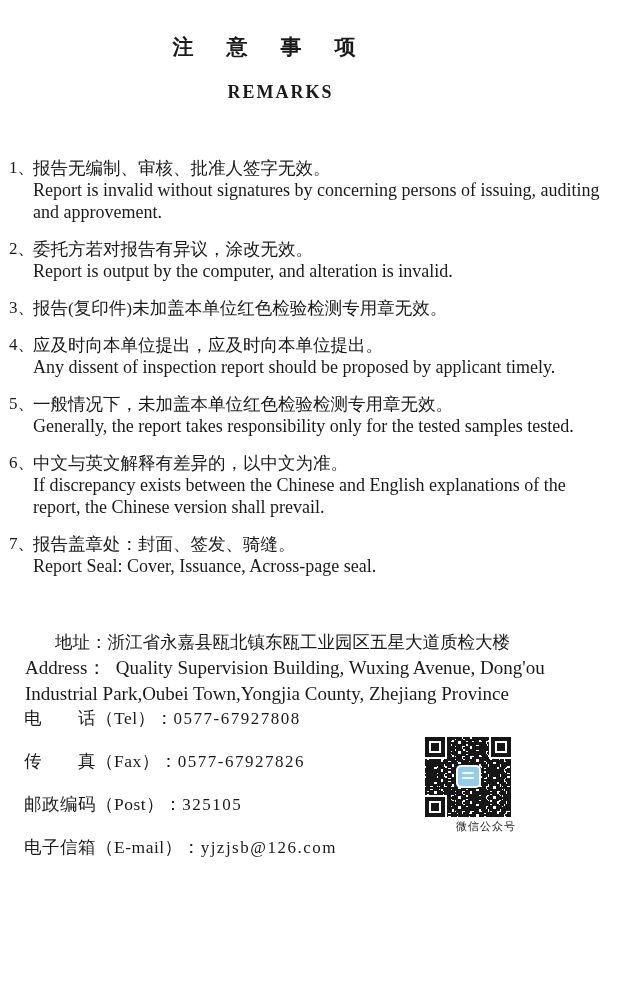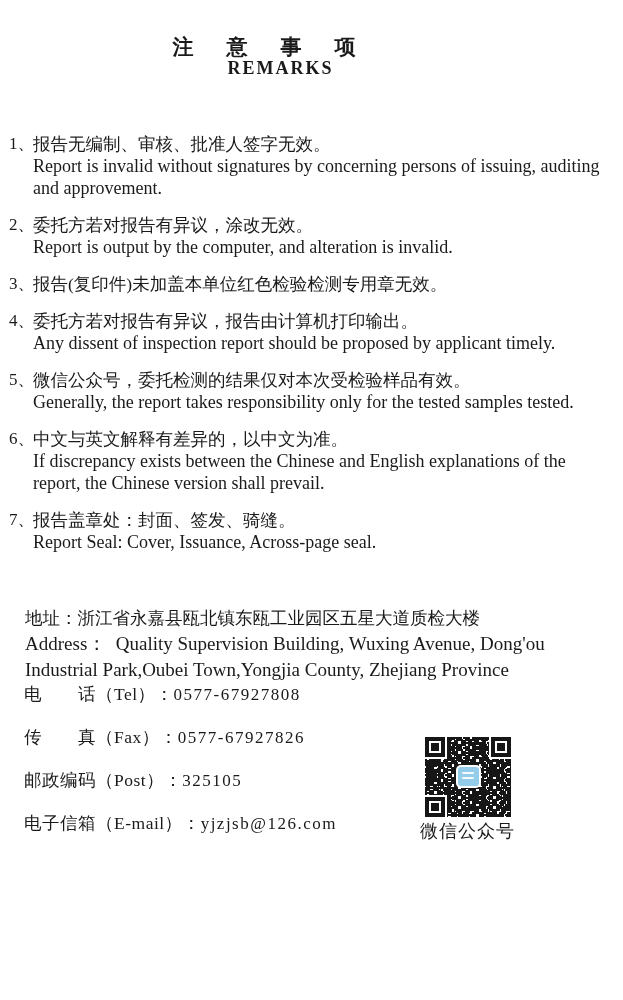--- a/index.html
+++ b/index.html
@@ -11,38 +11,38 @@
   }
   .page { position: relative; width: 623px; height: 1000px; overflow: hidden; background: #fff; border-radius: 17px; }
 
   
   .titles { padding-top: 36px; padding-right: 62px; text-align: center; }
   .title-cn {
     font-size: 21px; font-weight: bold; line-height: 22px;
     letter-spacing: 33px; white-space: nowrap;
   }
   .title-en {
-    font-size: 18px; font-weight: bold;
+    margin-top: 24px; font-size: 18px; font-weight: bold;
     line-height: 20px; letter-spacing: 2px;
   }
 
   
   .notes { margin-top: 55px; }
   .note {
     position: relative; box-sizing: border-box;
     width: 603px; padding-left: 33px; margin-bottom: 15px;
     line-height: 22px;
   }
   .note .num { position: absolute; left: 9px; top: 0; font-size: 17px; }
   .note .cn { font-size: 17.5px; line-height: 22px; font-family: Liberation Serif, serif; }
   .note .en { font-size: 18px; line-height: 22px; }
 
   
   .address { margin-top: 52px; margin-left: 25px; width: 556px; line-height: 26px; }
-  .addr-cn { font-size: 17.5px; }
+  .addr-cn { font-size: 17.5px; margin-left: 30px; }
   .addr-en { font-size: 19px; white-space: pre-wrap; }
 
   
   .contacts { margin-left: 24px; }
   .contact { line-height: 22px; margin-bottom: 20px; font-size: 17.5px; white-space: nowrap; }
   .contact .c-label { letter-spacing: 0.5px; }
   .contact .c-value { font-size: 17px; letter-spacing: 1.5px; }
 
   
   .qr {
@@ -64,21 +64,21 @@
   .qr-logo {
     position: absolute; left: 33px; top: 30px; width: 21px; height: 19px;
     background: #93cde9; border-radius: 3px; box-shadow: 0 0 0 2px #fff;
   }
   .qr-logo::after {
     content: ""; position: absolute; left: 4px; top: 5px; width: 12px; height: 2px;
     background: #fff; box-shadow: 0 5px 0 #fff; border-radius: 1px; opacity: .9;
   }
   .qr-caption {
     position: absolute; left: 420px; top: 819px; width: 96px;
-    text-align: left; font-size: 18px; letter-spacing: 1px; font-family: Liberation Serif, serif;
+    text-align: right; font-size: 11px; letter-spacing: 1px; font-family: Liberation Serif, serif;
   }
 </style>
 </head>
 <body>
 
 <div class="page">
 
   <div class="titles">
     <div class="title-cn">注意事项</div>
     <div class="title-en">REMARKS</div>
@@ -94,26 +94,26 @@
       <span class="num">2、</span>
       <div class="cn">委托方若对报告有异议，涂改无效。</div>
       <div class="en">Report is output by the computer, and alteration is invalid.</div>
     </div>
     <div class="note">
       <span class="num">3、</span>
       <div class="cn">报告(复印件)未加盖本单位红色检验检测专用章无效。</div>
     </div>
     <div class="note">
       <span class="num">4、</span>
-      <div class="cn">委托方若对报告有异议，报告由计算机打印输出。</div>
+      <div class="cn">应及时向本单位提出，应及时向本单位提出。</div>
       <div class="en">Any dissent of inspection report should be proposed by applicant timely.</div>
     </div>
     <div class="note">
       <span class="num">5、</span>
-      <div class="cn">微信公众号，委托检测的结果仅对本次受检验样品有效。</div>
+      <div class="cn">一般情况下，未加盖本单位红色检验检测专用章无效。</div>
       <div class="en">Generally, the report takes responsibility only for the tested samples tested.</div>
     </div>
     <div class="note">
       <span class="num">6、</span>
       <div class="cn">中文与英文解释有差异的，以中文为准。</div>
       <div class="en">If discrepancy exists between the Chinese and English explanations of the report, the Chinese version shall prevail.</div>
     </div>
     <div class="note">
       <span class="num">7、</span>
       <div class="cn">报告盖章处：封面、签发、骑缝。</div>

